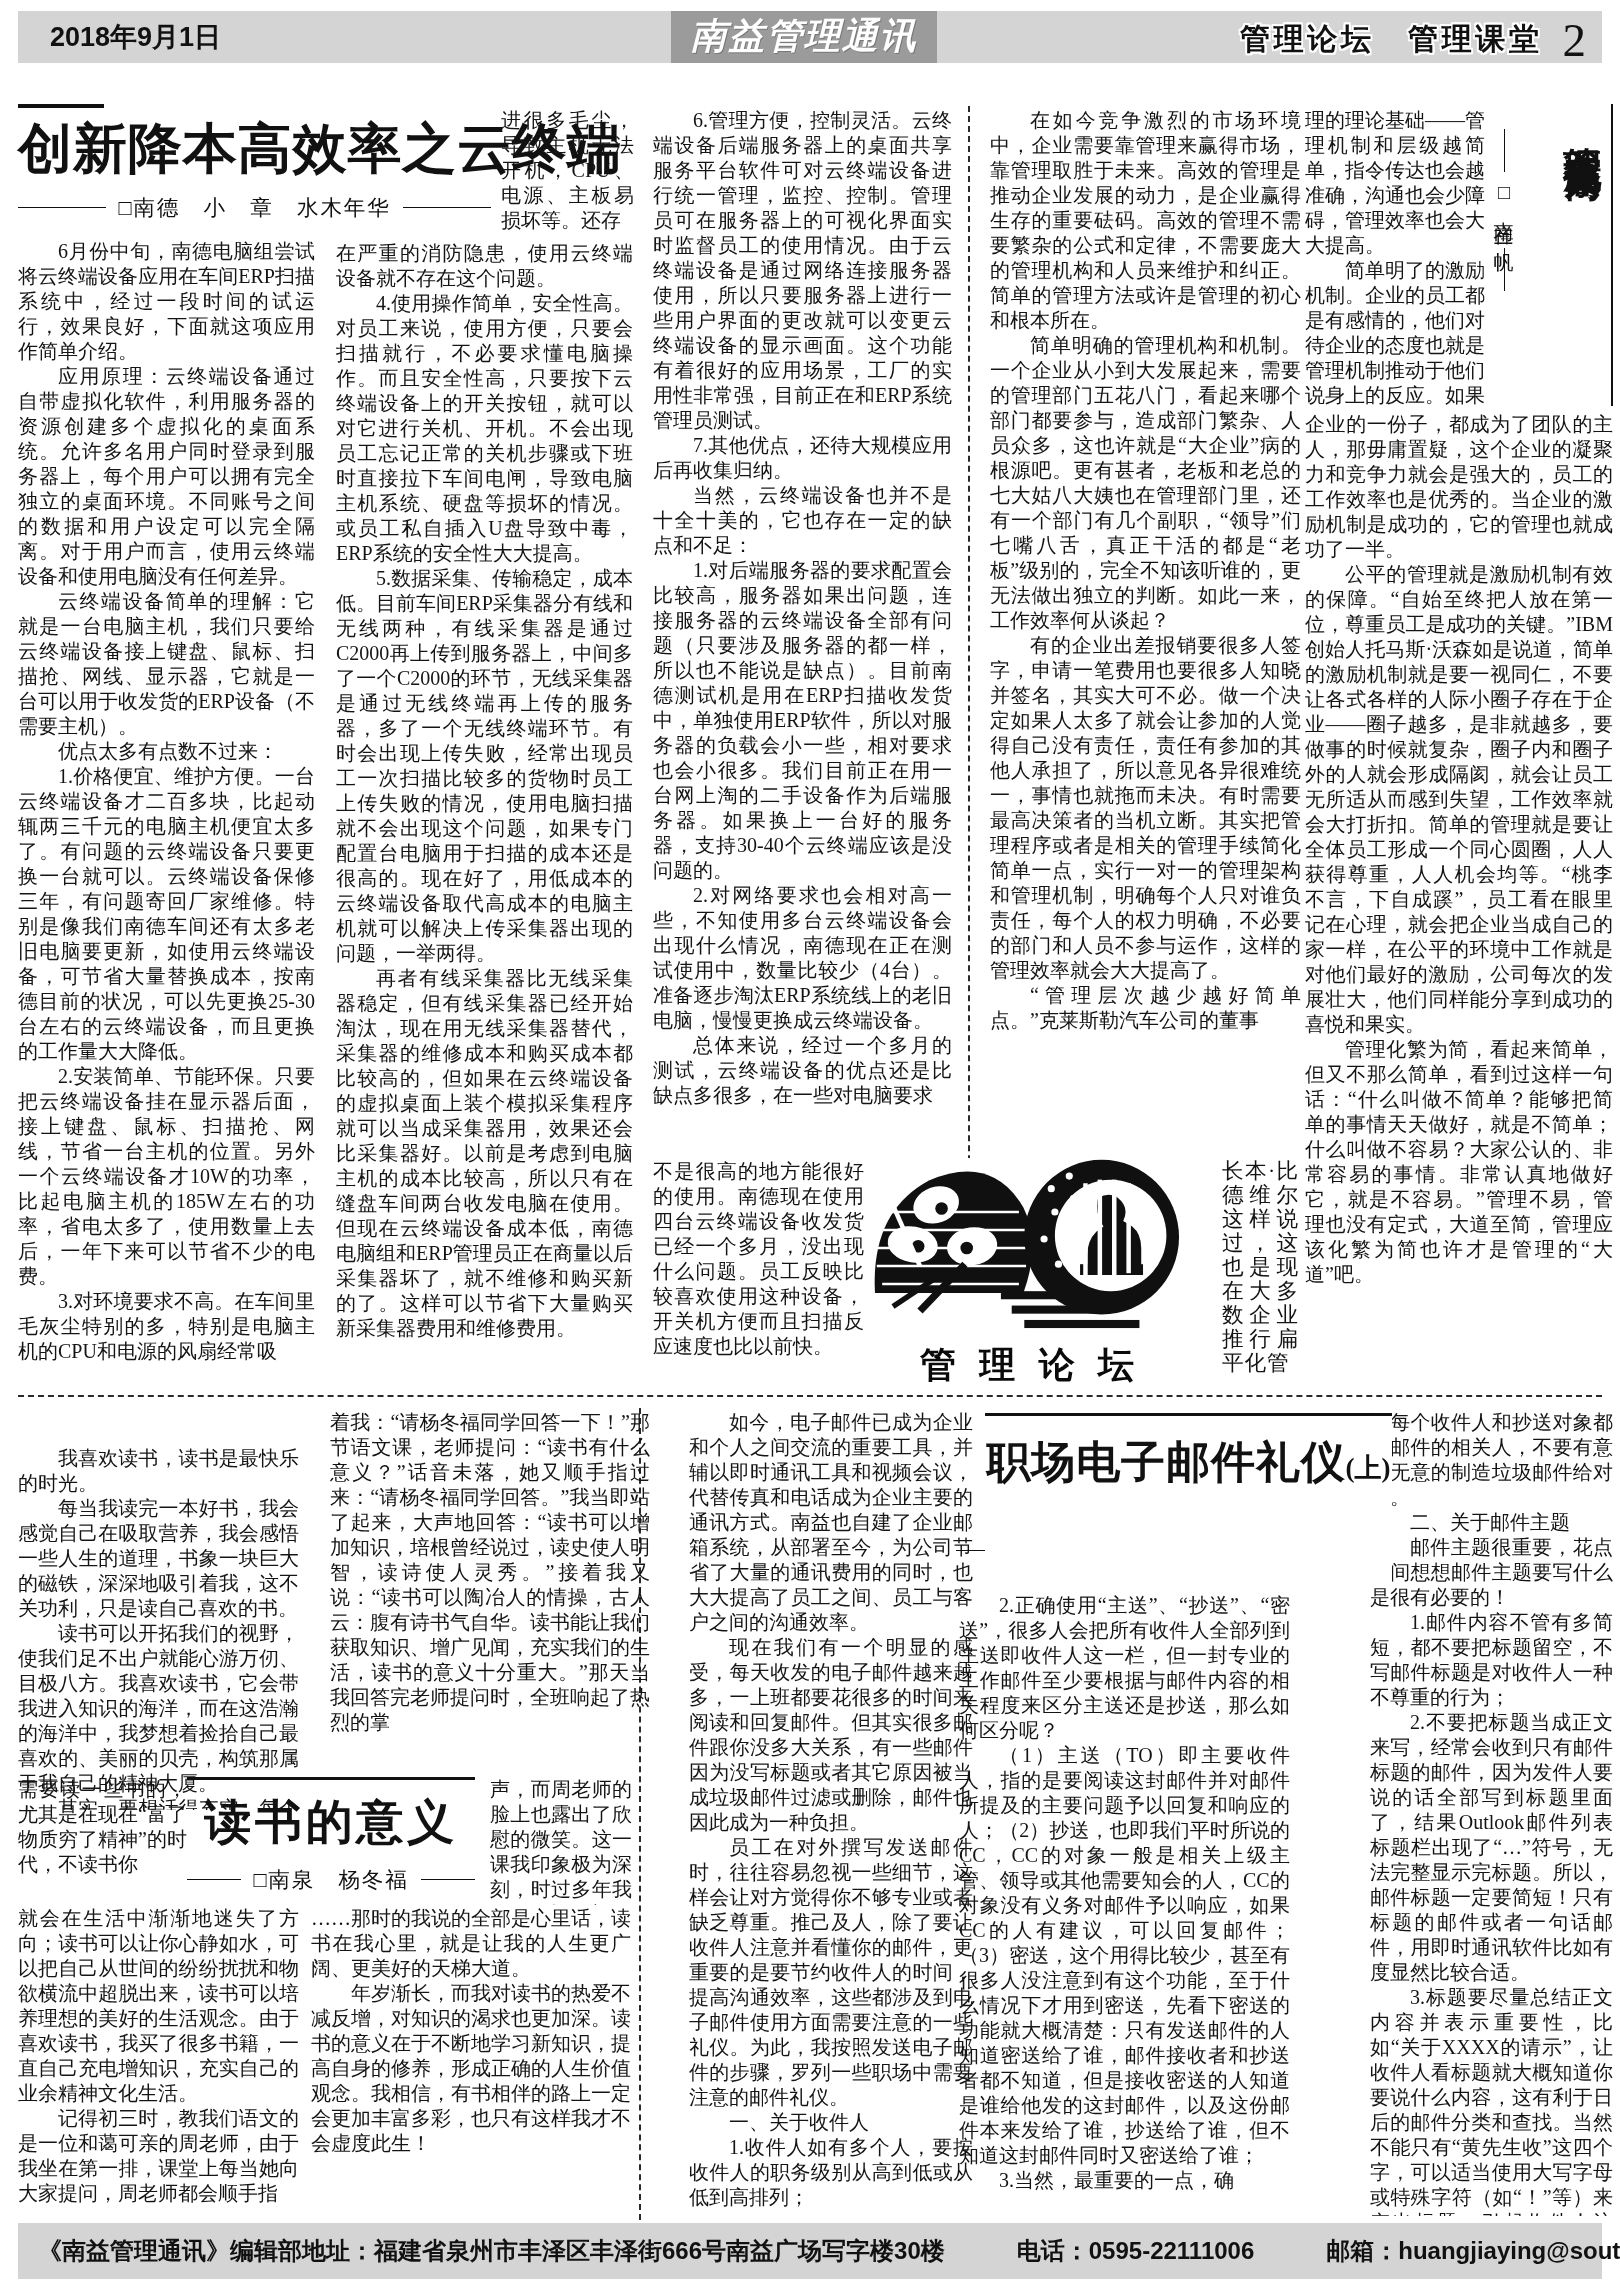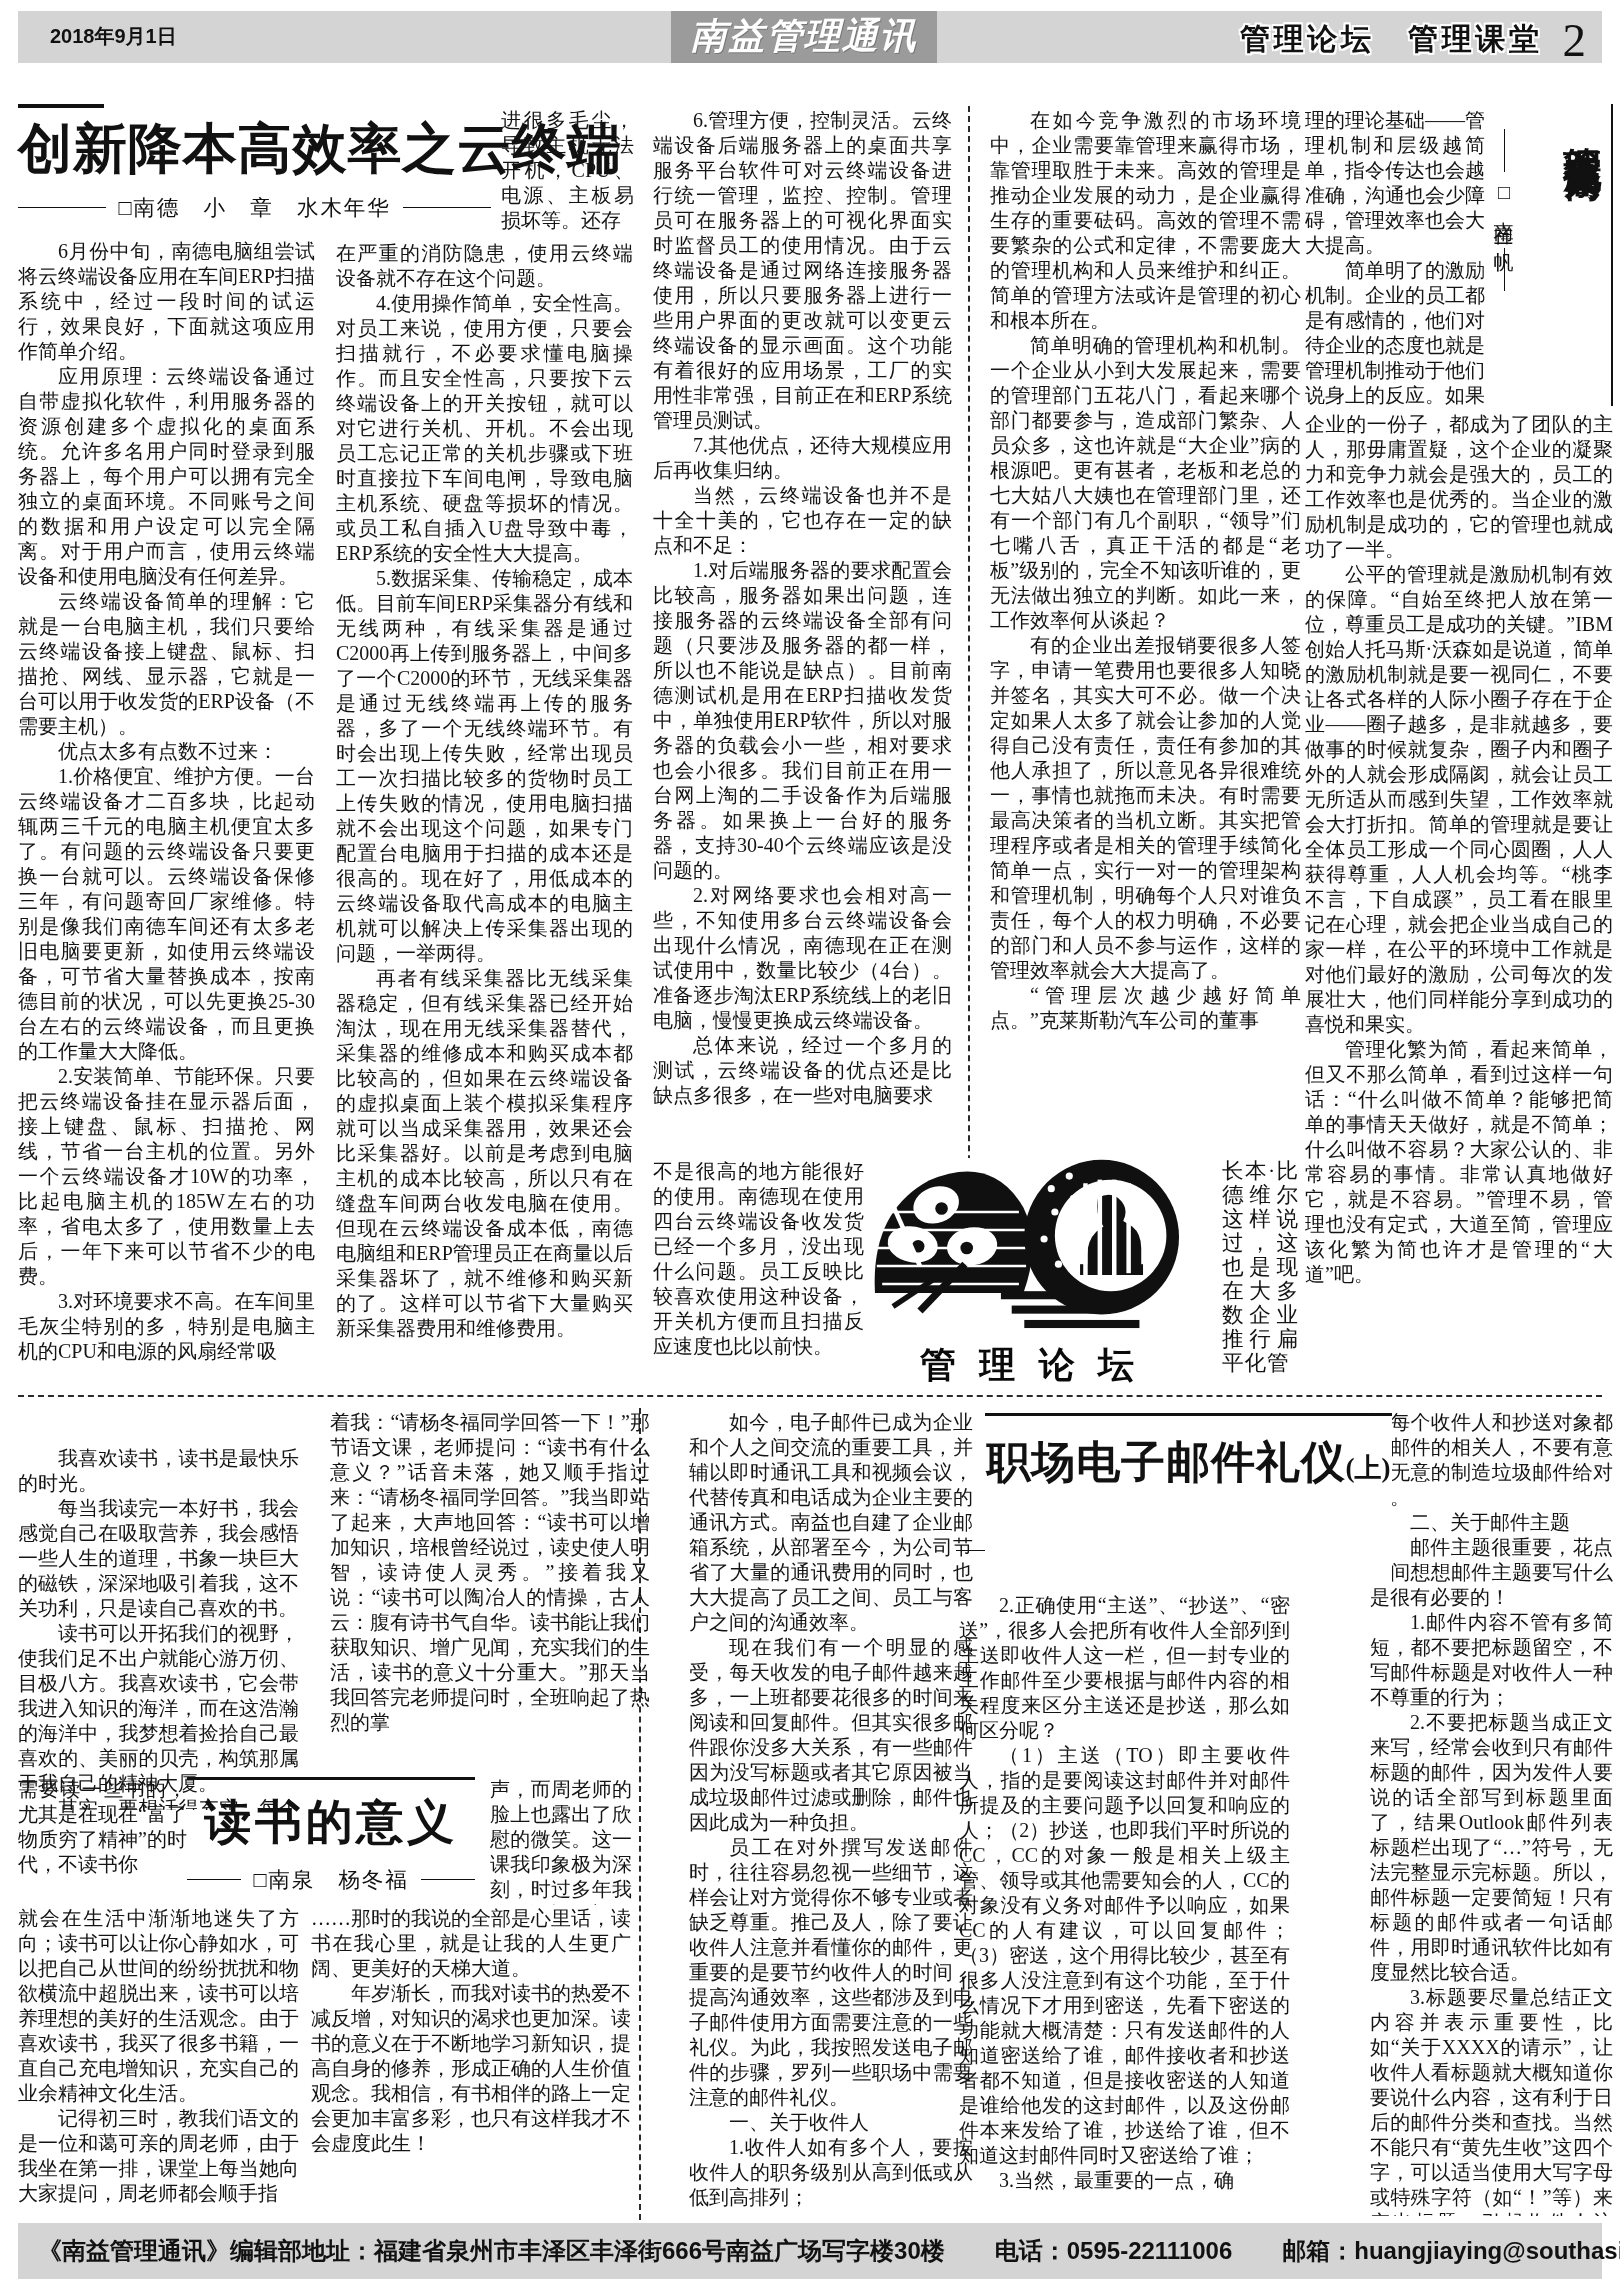--- a/index.html
+++ b/index.html
@@ -6,41 +6,41 @@
   html,body { background:#ffffff; }
   #page {
     position:relative; width:1620px; height:2293px; background:#fff;
     font-family:"Liberation Serif","DejaVu Serif",serif; color:#111; overflow:hidden;
   }
   
   .bar { position:absolute; background:#d4d4d4; }
   #header-bar { left:18px; top:10.8px; width:1584px; height:52px; }
   #issue-date {
     position:absolute; left:32px; top:0; height:52px; display:flex; align-items:center;
-    font-family:"Liberation Sans","DejaVu Sans",sans-serif; font-weight:bold; font-size:20px;
+    font-family:"Liberation Sans","DejaVu Sans",sans-serif; font-weight:bold; font-size:27px;
   }
   #masthead-box {
     position:absolute; left:653px; top:0; width:266px; height:52px; background:#9b9b9b;
     display:flex; align-items:center; justify-content:center;
   }
   #masthead {
     color:#fff; font-size:36px; font-weight:bold; font-style:italic; letter-spacing:1.8px;
     text-shadow:0.9px 0.9px 0 #777;
   }
   #header-right {
     position:absolute; right:16px; top:0; height:58px; display:flex; align-items:center; gap:20px;
   }
   #section-labels {
     font-size:30px; font-weight:bold; letter-spacing:3.6px;
     text-shadow:-1.8px 0 #fff,1.8px 0 #fff,0 -1.8px #fff,0 1.8px #fff,-1.8px -1.8px #fff,1.8px 1.8px #fff,-1.8px 1.8px #fff,1.8px -1.8px #fff;
   }
   #page-number { font-size:47px; line-height:52px; }
   #footer-bar {
     left:18px; top:2223px; width:1584px; height:56px;
-    display:flex; align-items:center; gap:50px; padding:0 20px;
+    display:flex; align-items:center; gap:72px; padding:0 20px;
     font-family:"Liberation Sans","DejaVu Sans",sans-serif; font-size:24px; font-weight:bold;
     white-space:nowrap;
   }
   
   .hrule { position:absolute; background:#111; }
   .vdash { position:absolute; width:0; border-left:2.7px dashed #2a2a2a; }
   .hdash { position:absolute; height:0; border-top:2.7px dashed #2a2a2a; }
   
   .col {
     position:absolute; overflow:hidden; font-size:20px; line-height:25px;

